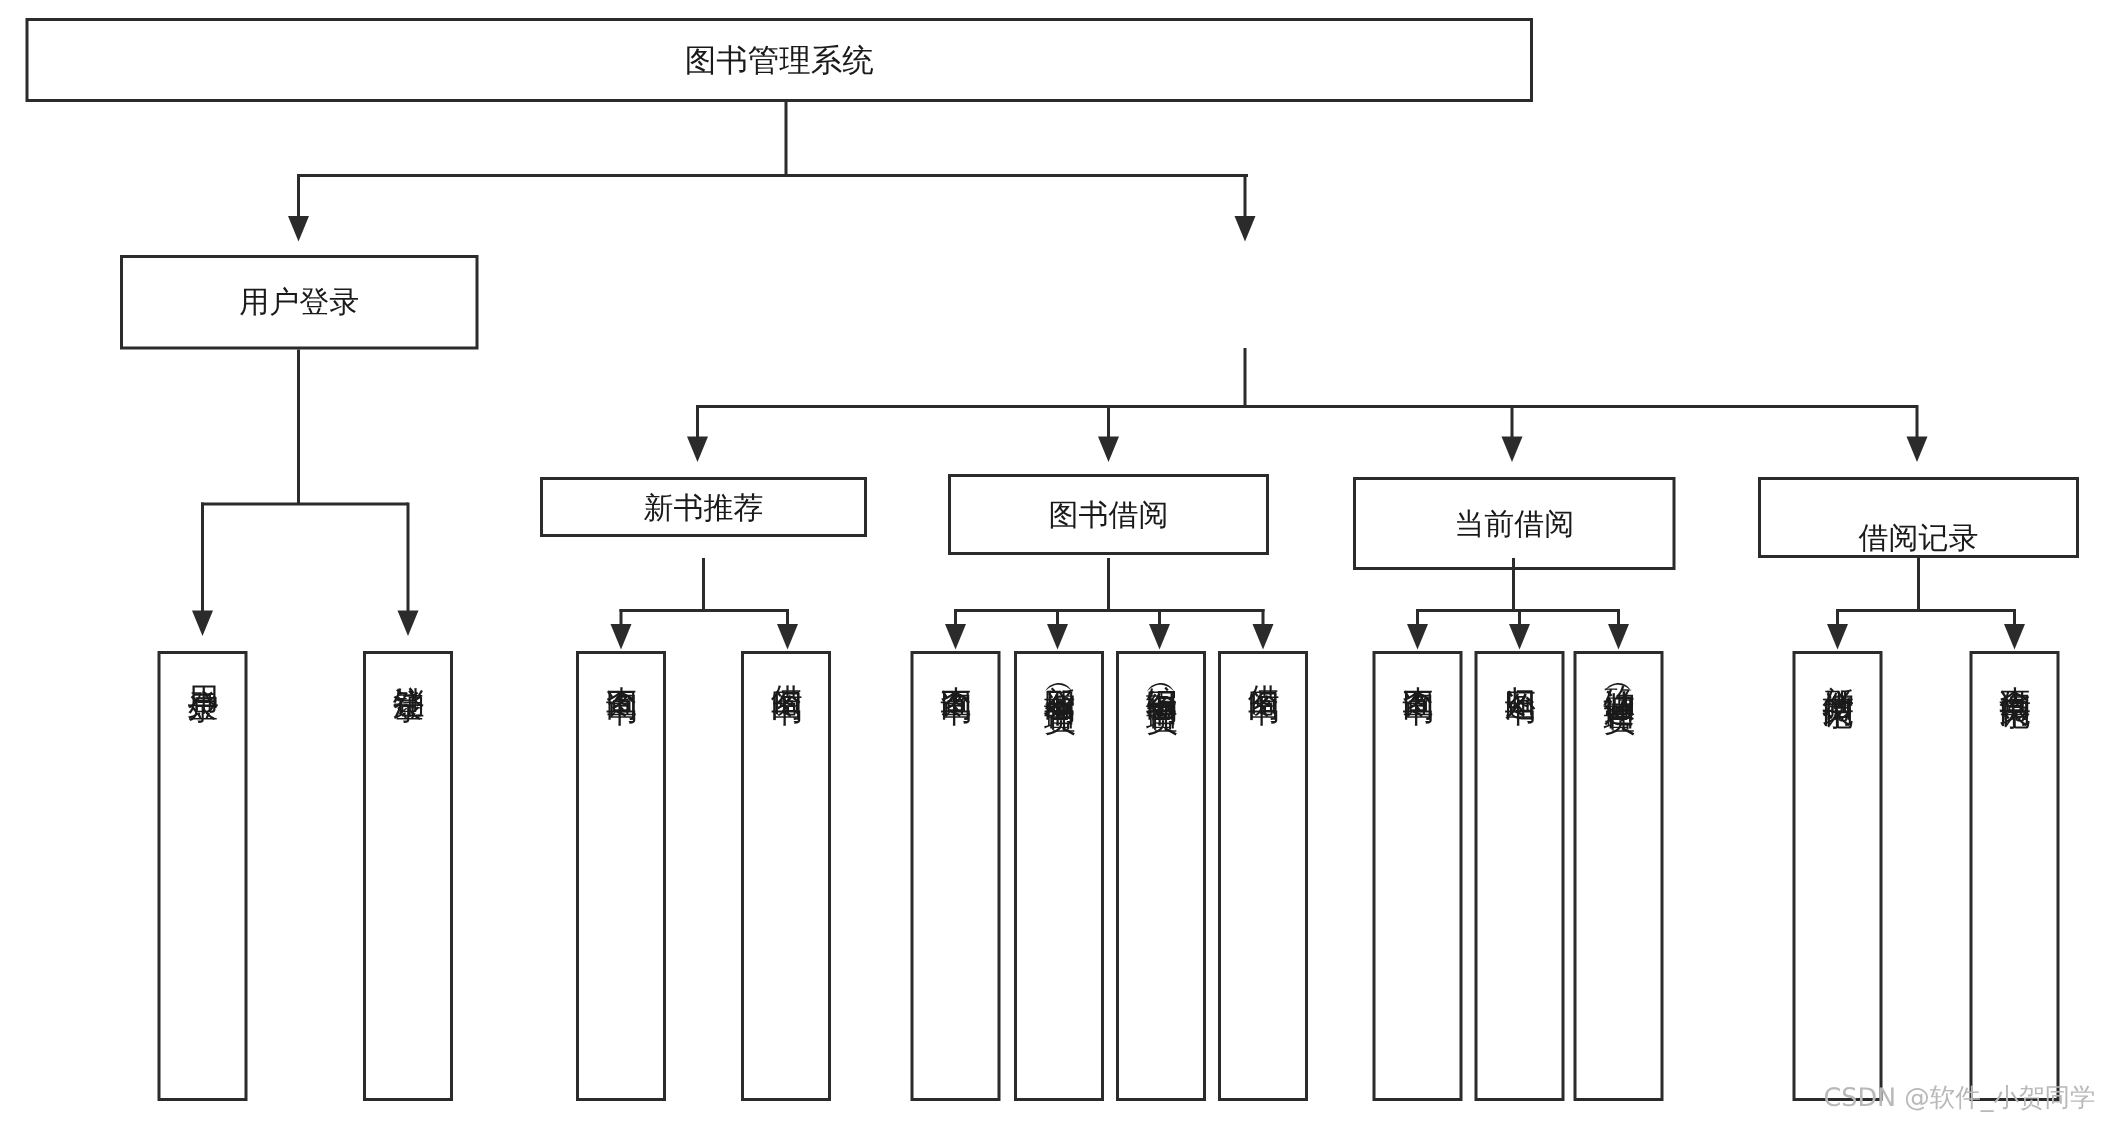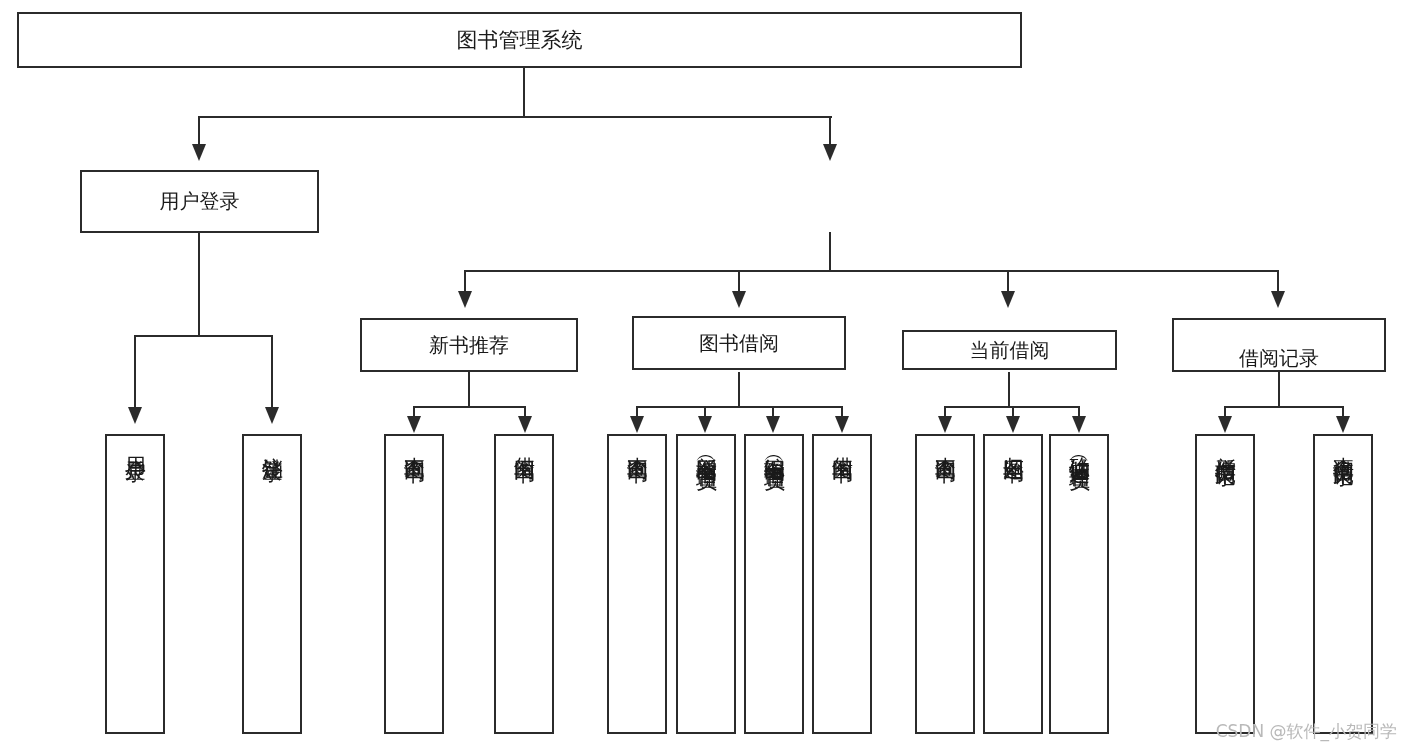--- a/index.html
+++ b/index.html
@@ -114,27 +114,27 @@
   <div class="conn-h" style="left:464px; top:270px; width:814px; height:2px;"></div>
   <div class="conn-v" style="left:464px; top:270px; width:2px; height:22px;"></div>
   <div class="arrow-head" style="left:458px; top:291px;"></div>
   <div class="conn-v" style="left:738px; top:270px; width:2px; height:22px;"></div>
   <div class="arrow-head" style="left:732px; top:291px;"></div>
   <div class="conn-v" style="left:1007px; top:270px; width:2px; height:22px;"></div>
   <div class="arrow-head" style="left:1001px; top:291px;"></div>
   <div class="conn-v" style="left:1277px; top:270px; width:2px; height:22px;"></div>
   <div class="arrow-head" style="left:1271px; top:291px;"></div>
 
-  <div class="node node-h" style="left:360px; top:318px; width:218px; height:54px;">
+  <div class="node node-h" style="left:360px; top:318px; width:218px; height:40px;">
     <span class="node-label">新书推荐</span>
   </div>
   <div class="node node-h" style="left:632px; top:316px; width:214px; height:54px;">
     <span class="node-label">图书借阅</span>
   </div>
-  <div class="node node-h" style="left:902px; top:318px; width:215px; height:40px;margin-top:12px;">
+  <div class="node node-h" style="left:902px; top:318px; width:215px; height:62px;">
     <span class="node-label">当前借阅</span>
   </div>
   <div class="node node-h" style="left:1172px; top:318px; width:214px; height:54px;align-items:flex-end;">
     <span class="node-label">借阅记录</span>
   </div>
 
   <div class="conn-v" style="left:468px; top:372px; width:2px; height:36px;"></div>
   <div class="conn-h" style="left:413px; top:406px; width:113px; height:2px;"></div>
   <div class="conn-v" style="left:413px; top:406px; width:2px; height:12px;"></div>
   <div class="arrow-head" style="left:407px; top:416px;"></div>

